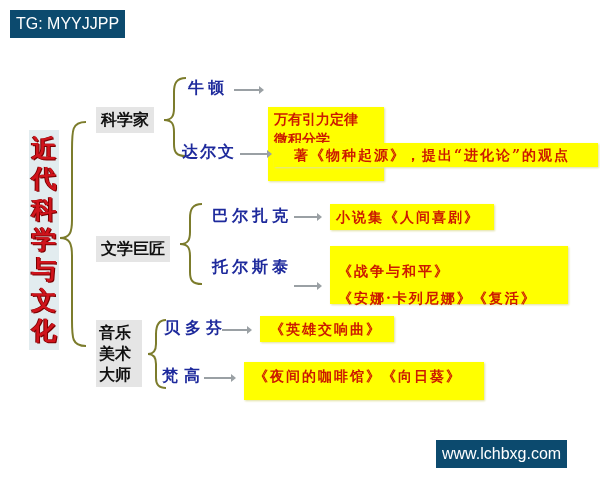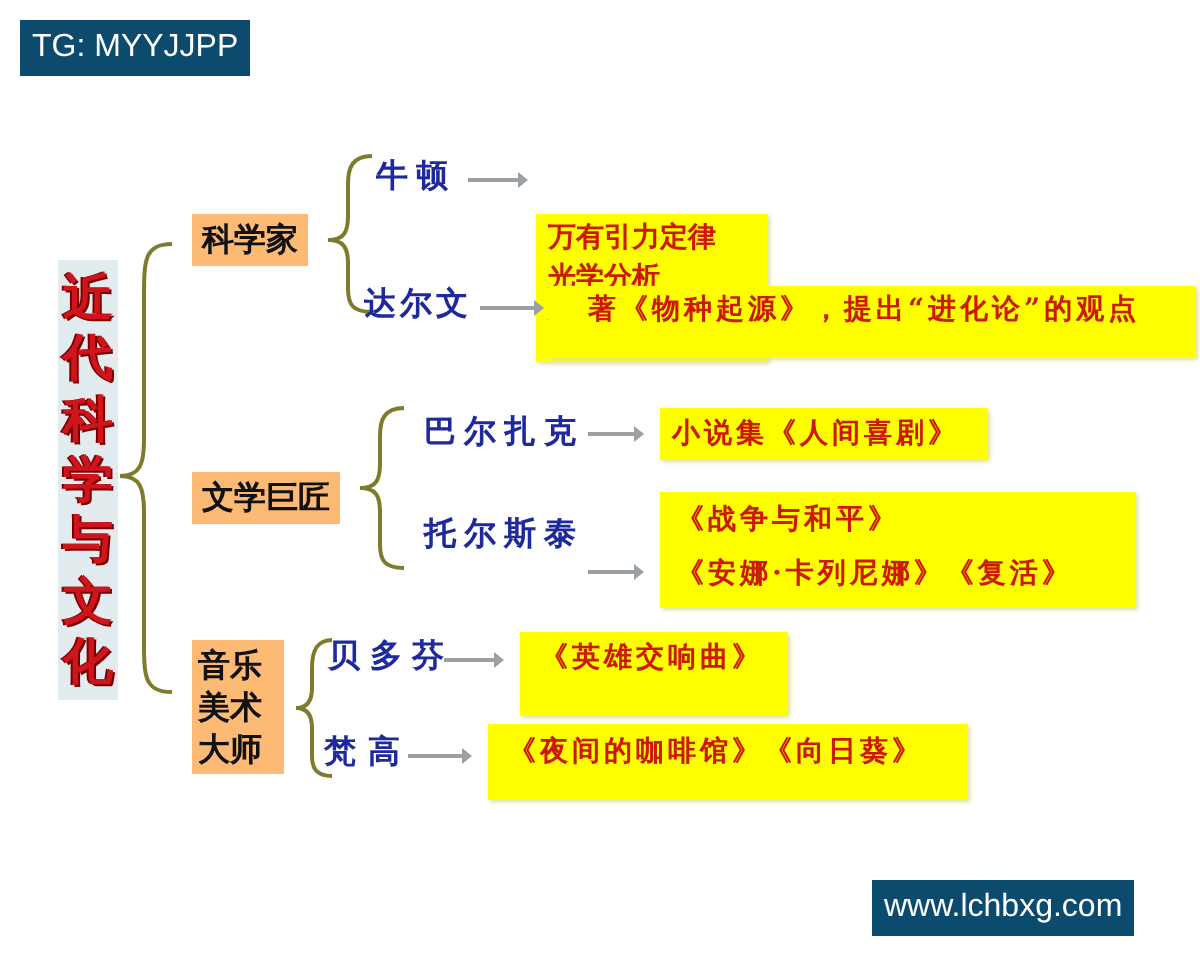--- a/index.html
+++ b/index.html
@@ -5,21 +5,21 @@
   html, body { margin:0; padding:0; }
   body { width:600px; height:480px; background:#ffffff; position:relative; overflow:hidden;
          font-family:"DejaVu Sans", sans-serif; }
   .abs { position:absolute; }
   .wm { background:#0c4a6e; color:#ffffff; font-family:"Liberation Sans", sans-serif; font-size:16px; line-height:28px; padding:0 6px; }
   .root { left:29px; top:130px; width:30px; height:220px; background:#e2ecef;
           display:flex; flex-direction:column; align-items:center; justify-content:space-around;
           padding:4px 0; box-sizing:border-box; }
   .root span { color:#d0141c; font-weight:bold; font-size:25px; line-height:30px;
                text-shadow: 1px 1px 0 #7a0000, -1px 0 0 #7a0000; font-family:"DejaVu Sans", sans-serif; }
-  .cat { background:#fdba74; color:#111; font-weight:bold; font-size:16px; font-family:"DejaVu Sans", sans-serif; }
+  .cat { background:#e5e5e5; color:#111; font-weight:bold; font-size:16px; font-family:"DejaVu Sans", sans-serif; }
   .person { color:#1e2a9c; font-weight:bold; font-size:16px; letter-spacing:4px; font-family:"DejaVu Serif", serif; }
   .box { background:#ffff00; color:#cc1a00; font-weight:bold; font-size:14px; font-family:"DejaVu Serif", serif; box-shadow:1px 1px 2px #e0e0a0; }
   .arrow { height:2px; background:#9aa0a4; }
   .arrow::after { content:""; position:absolute; right:-4px; top:-3px; border-left:5px solid #9aa0a4;
                   border-top:4px solid transparent; border-bottom:4px solid transparent; }
   svg { position:absolute; left:0; top:0; }
 </style>
 </head>
 <body>
 
@@ -48,54 +48,53 @@
   <span>文</span>
   <span>化</span>
 </div>
 
 <div class="abs cat" style="left:96px;top:107px;padding:2px 5px;line-height:22px;">科学家</div>
 
 <div class="abs person" style="left:188px;top:78px;">牛顿</div>
 <div class="abs arrow" style="left:234px;top:89px;width:26px;"></div>
 <div class="abs box" style="left:268px;top:70px;width:116px;height:74px;padding:2px 6px;box-sizing:border-box;line-height:20px;margin-top:37px;">
   <div>万有引力定律</div>
-  <div>光学分析</div>
   <div>微积分学</div>
 </div>
 
 <div class="abs person" style="left:182px;top:142px;letter-spacing:2px;">达尔文</div>
 <div class="abs arrow" style="left:240px;top:153px;width:28px;"></div>
-<div class="abs box" style="left:274px;top:143px;width:324px;height:36px;padding:0 20px;box-sizing:border-box;line-height:24px;white-space:nowrap;letter-spacing:2px;">
+<div class="abs box" style="left:274px;top:143px;width:324px;height:24px;padding:0 20px;box-sizing:border-box;line-height:24px;white-space:nowrap;letter-spacing:2px;">
   <span>著《物种起源》，提出“进化论”的观点</span>
 </div>
 
 <div class="abs cat" style="left:96px;top:236px;padding:2px 5px;line-height:22px;">文学巨匠</div>
 
 <div class="abs person" style="left:212px;top:206px;">巴尔扎克</div>
 <div class="abs arrow" style="left:294px;top:216px;width:24px;"></div>
 <div class="abs box" style="left:330px;top:204px;width:164px;height:26px;padding:0 6px;box-sizing:border-box;line-height:26px;white-space:nowrap;letter-spacing:2px;">
   <span>小说集《人间喜剧》</span>
 </div>
 
 <div class="abs person" style="left:212px;top:257px;">托尔斯泰</div>
 <div class="abs arrow" style="left:294px;top:285px;width:24px;"></div>
-<div class="abs box" style="left:330px;top:246px;width:238px;height:58px;padding:1px 8px;box-sizing:border-box;line-height:27px;white-space:nowrap;letter-spacing:2px;">
+<div class="abs box" style="left:330px;top:246px;width:238px;height:58px;padding:12px 8px;box-sizing:border-box;line-height:27px;white-space:nowrap;letter-spacing:2px;">
   <div>《战争与和平》</div>
   <div>《安娜·卡列尼娜》《复活》</div>
 </div>
 
 <div class="abs cat" style="left:96px;top:320px;width:46px;padding:2px 3px;line-height:21px;box-sizing:border-box;">
   <div>音乐</div>
   <div>美术</div>
   <div>大师</div>
 </div>
 
 <div class="abs person" style="left:164px;top:318px;letter-spacing:5px;">贝多芬</div>
 <div class="abs arrow" style="left:222px;top:329px;width:26px;"></div>
-<div class="abs box" style="left:260px;top:316px;width:134px;height:42px;padding:0 10px;box-sizing:border-box;line-height:26px;white-space:nowrap;letter-spacing:2px;">
+<div class="abs box" style="left:260px;top:316px;width:134px;height:26px;padding:0 10px;box-sizing:border-box;line-height:26px;white-space:nowrap;letter-spacing:2px;">
   <span>《英雄交响曲》</span>
 </div>
 
 <div class="abs person" style="left:162px;top:366px;letter-spacing:6px;">梵高</div>
 <div class="abs arrow" style="left:204px;top:377px;width:28px;"></div>
 <div class="abs box" style="left:244px;top:362px;width:240px;height:38px;padding:0 10px;box-sizing:border-box;line-height:28px;white-space:nowrap;letter-spacing:2px;">
   <span>《夜间的咖啡馆》《向日葵》</span>
 </div>
 
 </body></html>

